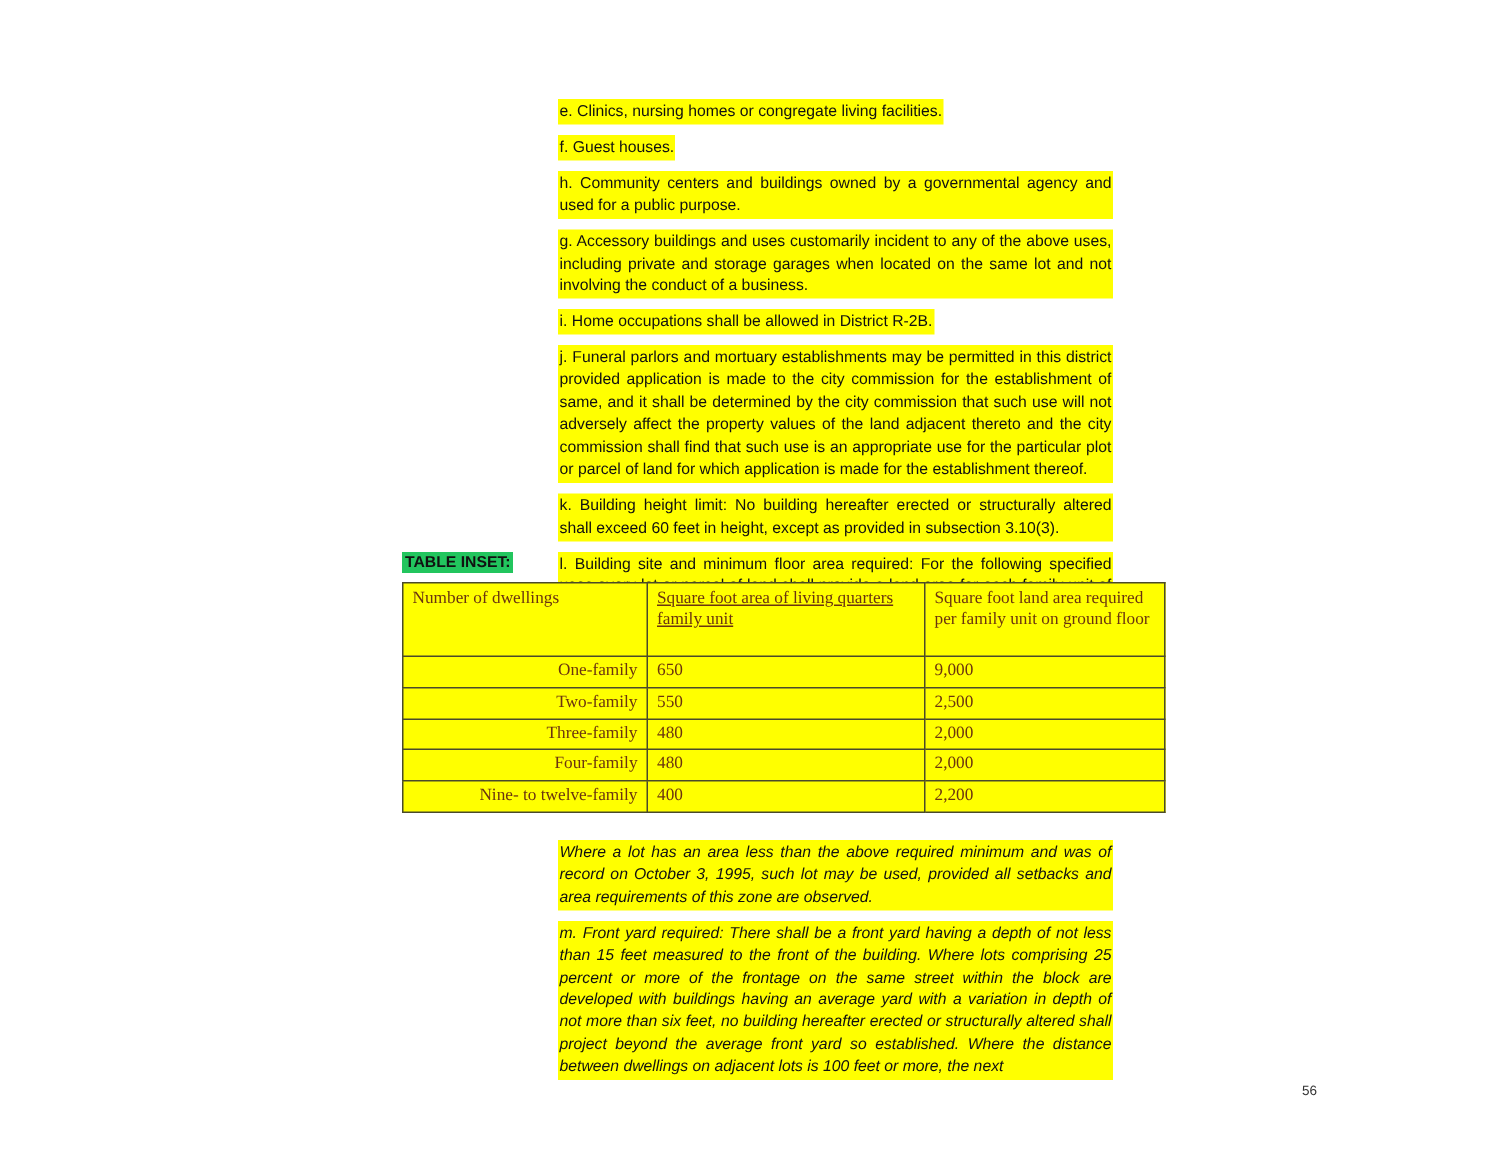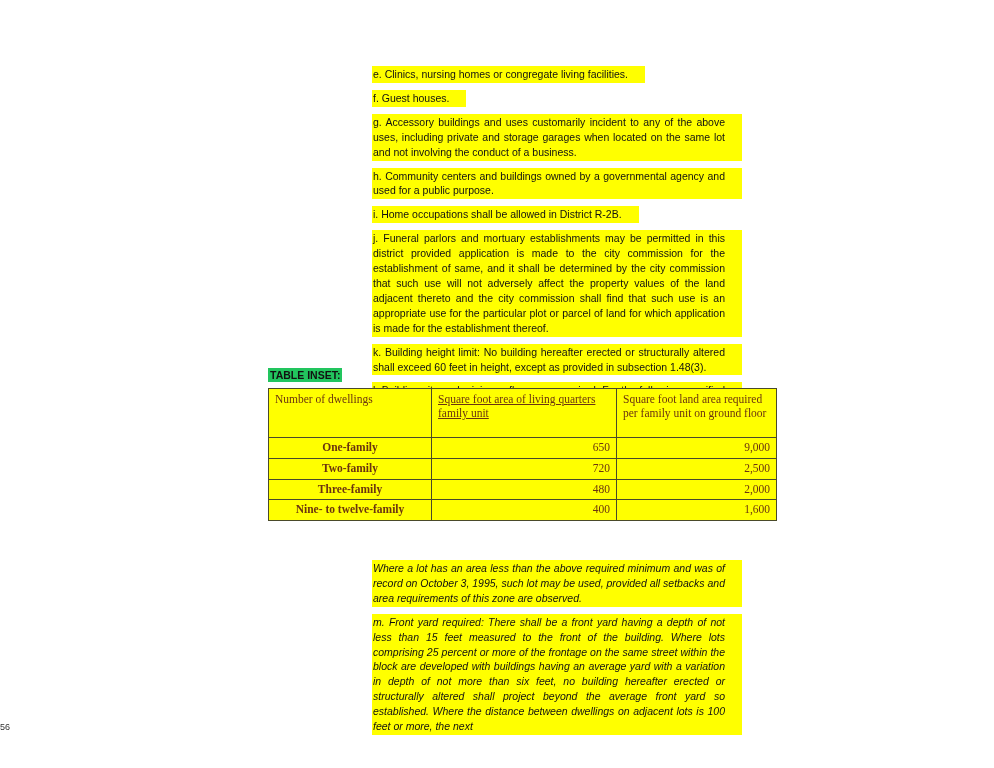--- a/index.html
+++ b/index.html
@@ -26,21 +26,21 @@
     top: 66px;
     width: 370px;
   }
   .para {
     background: #ffff00;
     color: #111111;
     font-size: 10.5px;
     line-height: 1.42;
     text-align: justify;
     margin: 0 0 7px 0;
-    padding: 1px 17px 1px 1px;
+    padding: 1px 1px 1px 1px;
     display: block;
   }
   .para.short {
     display: table;
   }
   
   .table-inset-label {
     position: absolute;
     left: 268px;
     top: 368px;
@@ -69,64 +69,63 @@
     vertical-align: top;
     background: #ffff00;
   }
   .data-table th {
     font-weight: normal;
     text-align: left;
     height: 42px;
     line-height: 1.25;
   }
   .data-table td.label {
-    text-align: center;
+    text-align: right;
     width: 150px;
     height: 13px;
     line-height: 1.2;
-    font-weight: bold;
   }
   .data-table td.num {
-    text-align: right;
+    text-align: left;
   }
   .col-0 { width: 150px; margin-left: 40px; }
   .col-1 { width: 172px; text-decoration: underline; }
   .col-2 { width: 147px; }
   
   .text-col-bottom {
     position: absolute;
     left: 372px;
     top: 560px;
     width: 370px;
     font-style: italic;
   }
   
   .page-number {
     position: absolute;
-    left: 0;
+    left: 16px;
     top: 722px;
-    width: 994px;
-    text-align: left;
+    width: 862px;
+    text-align: right;
     font-size: 9px;
     color: #333333;
   }
 </style>
 </head>
 <body>
 
 <div class="page">
 
   <div class="text-col">
     <p class="para short">e.   Clinics, nursing homes or congregate living facilities.</p>
     <p class="para short">f.   Guest houses.</p>
+    <p class="para">h.   Community centers and buildings owned by a governmental agency and used for a public purpose.</p>
     <p class="para">g.   Accessory buildings and uses customarily incident to any of the above uses, including private and storage garages when located on the same lot and not involving the conduct of a business.</p>
-    <p class="para">h.   Community centers and buildings owned by a governmental agency and used for a public purpose.</p>
     <p class="para short">i.   Home occupations shall be allowed in District R-2B.</p>
     <p class="para">j.   Funeral parlors and mortuary establishments may be permitted in this district provided application is made to the city commission for the establishment of same, and it shall be determined by the city commission that such use will not adversely affect the property values of the land adjacent thereto and the city commission shall find that such use is an appropriate use for the particular plot or parcel of land for which application is made for the establishment thereof.</p>
-    <p class="para">k.   Building height limit: No building hereafter erected or structurally altered shall exceed 60 feet in height, except as provided in subsection 1.48(3).</p>
+    <p class="para">k.   Building height limit: No building hereafter erected or structurally altered shall exceed 60 feet in height, except as provided in subsection 3.10(3).</p>
     <p class="para">l.   Building site and minimum floor area required: For the following specified uses every lot or parcel of land shall provide a land area for each family unit of at least the amount indicated:</p>
   </div>
 
   <div class="table-inset-label">TABLE INSET:</div>
 
   <table class="data-table">
     <thead>
       <tr>
         <th class="col-0">Number of dwellings</th>
         <th class="col-1">Square foot  area of living quarters  family unit</th>
@@ -134,32 +133,37 @@
       </tr>
     </thead>
     <tbody>
       <tr>
         <td class="label">One-family</td>
         <td class="num">650</td>
         <td class="num">9,000</td>
       </tr>
       <tr>
         <td class="label">Two-family</td>
-        <td class="num">720</td>
+        <td class="num">550</td>
         <td class="num">2,500</td>
       </tr>
       <tr>
         <td class="label">Three-family</td>
         <td class="num">480</td>
         <td class="num">2,000</td>
       </tr>
       <tr>
+        <td class="label">Four-family</td>
+        <td class="num">480</td>
+        <td class="num">2,000</td>
+      </tr>
+      <tr>
         <td class="label">Nine- to twelve-family</td>
         <td class="num">400</td>
-        <td class="num">1,600</td>
+        <td class="num">2,200</td>
       </tr>
     </tbody>
   </table>
 
   <div class="text-col-bottom">
     <p class="para">Where a lot has an area less than the above required minimum and was of record on October 3, 1995, such lot may be used, provided all setbacks and area requirements of this zone are observed.</p>
     <p class="para">m.   Front yard required: There shall be a front yard having a depth of not less than 15 feet measured to the front of the building. Where lots comprising 25 percent or more of the frontage on the same street within the block are developed with buildings having an average yard with a variation in depth of not more than six feet, no building hereafter erected or structurally altered shall project beyond the average front yard so established. Where the distance between dwellings on adjacent lots is 100 feet or more, the next</p>
   </div>
 
   <div class="page-number">56</div>

